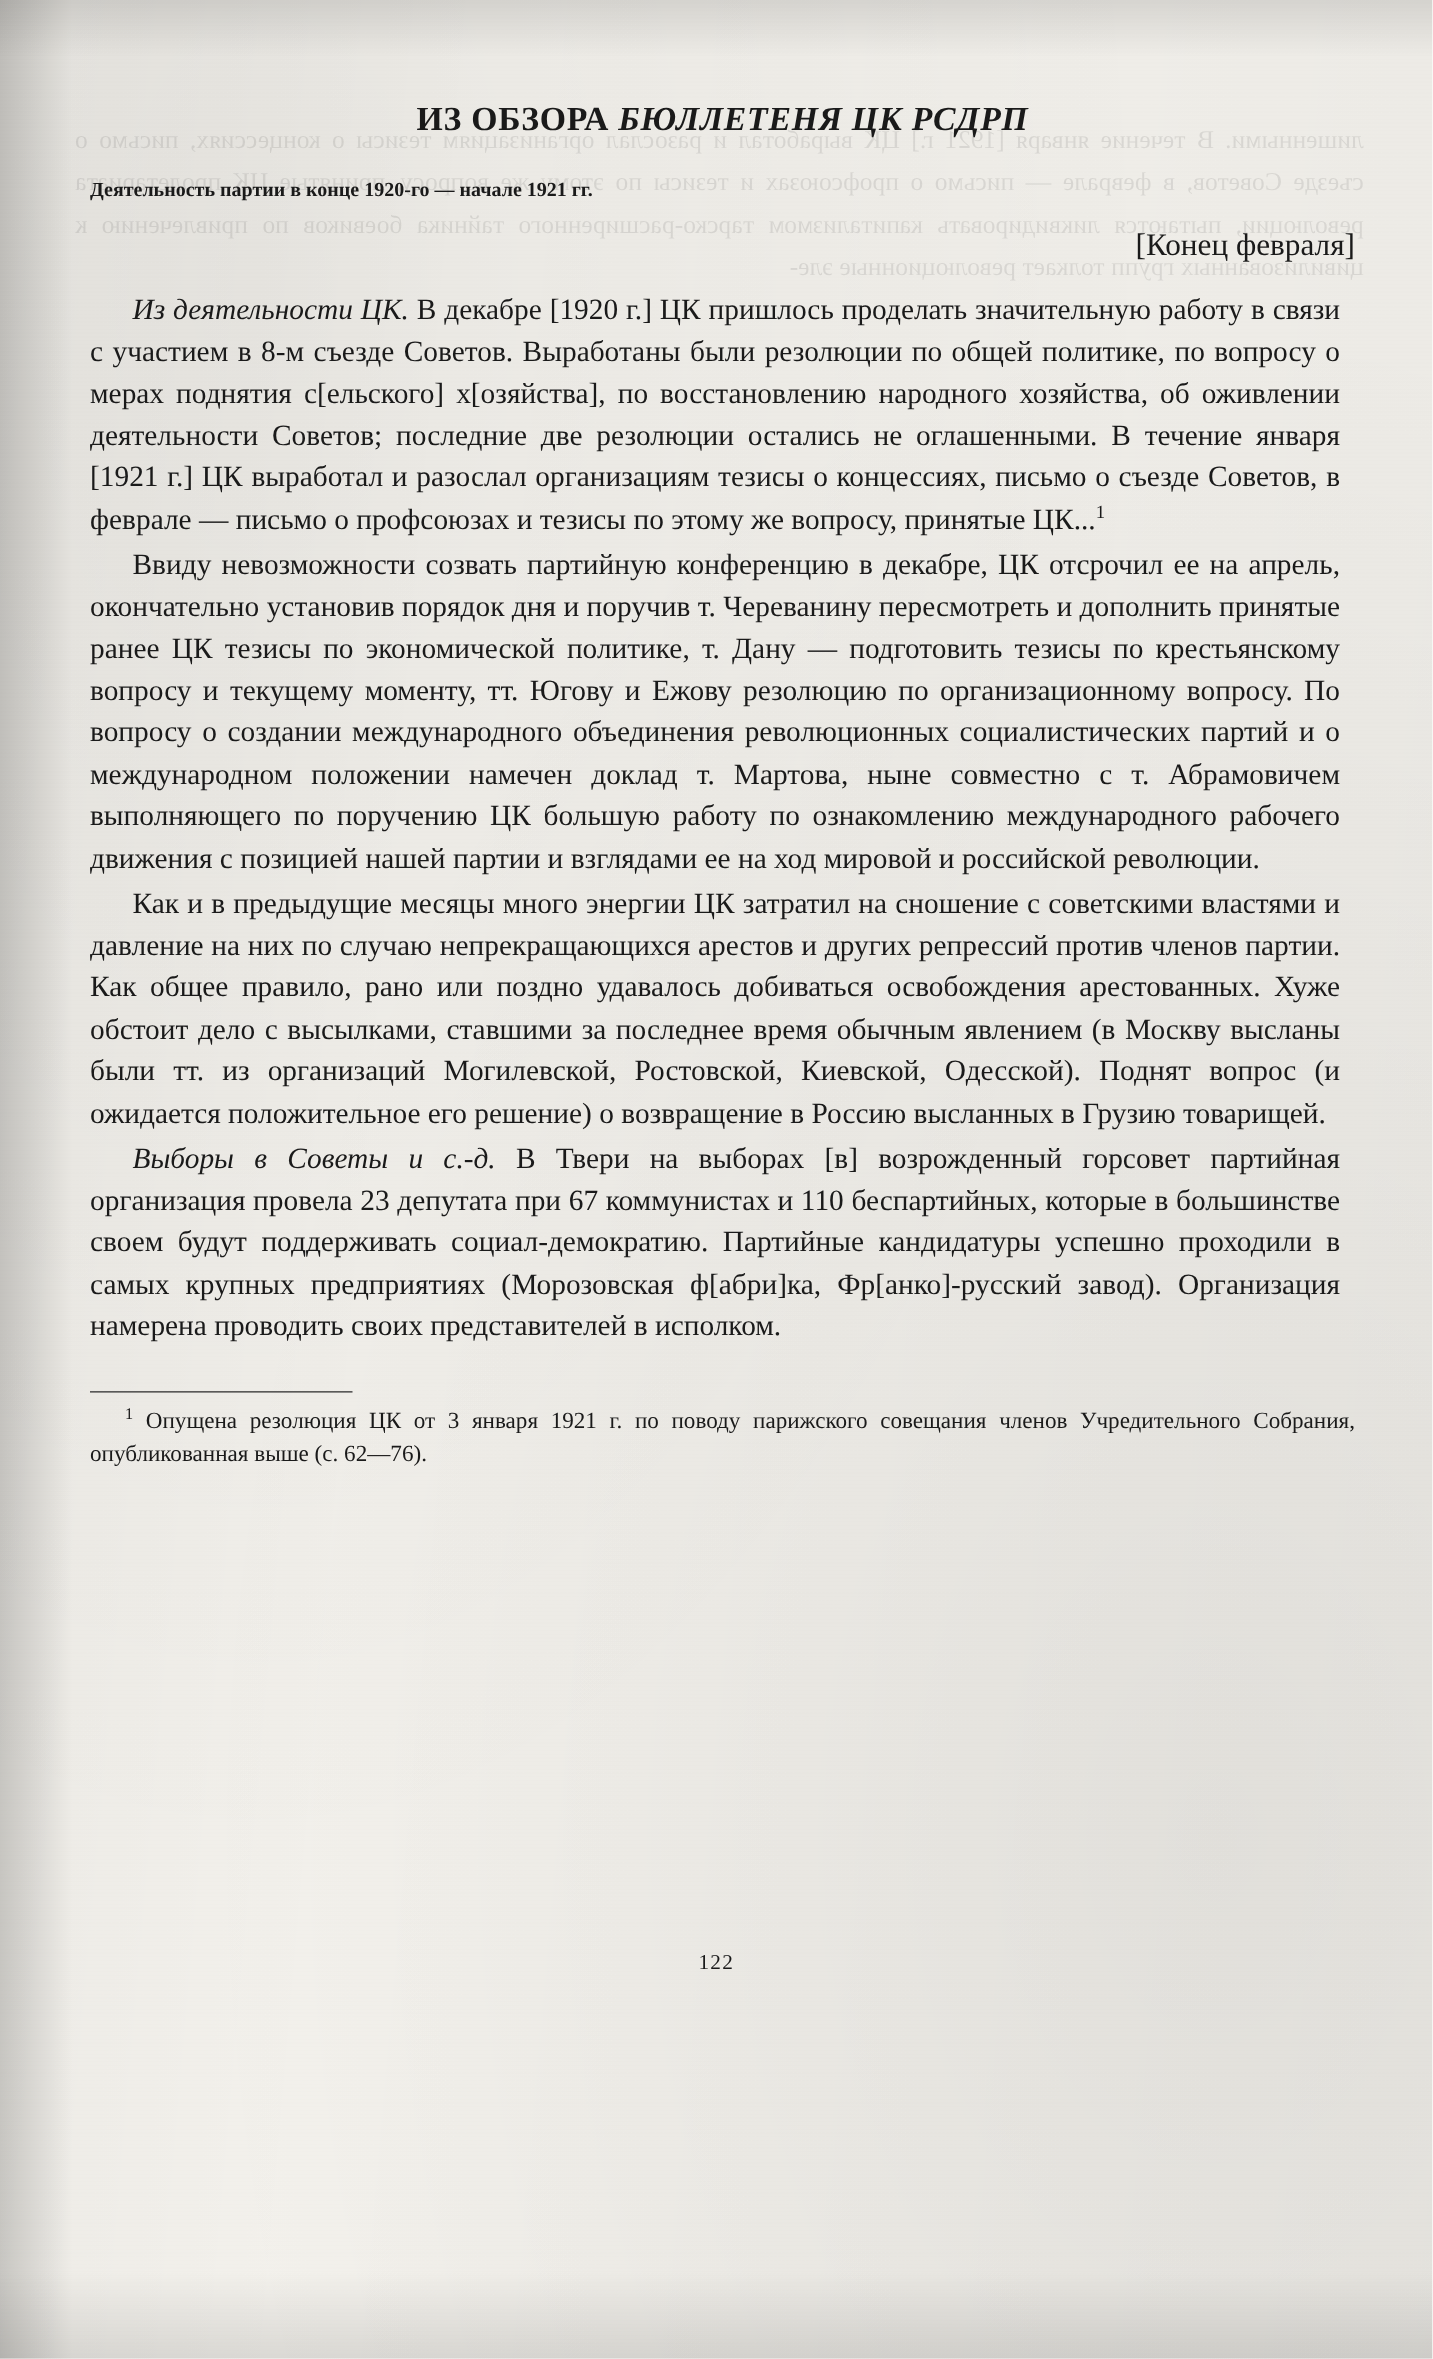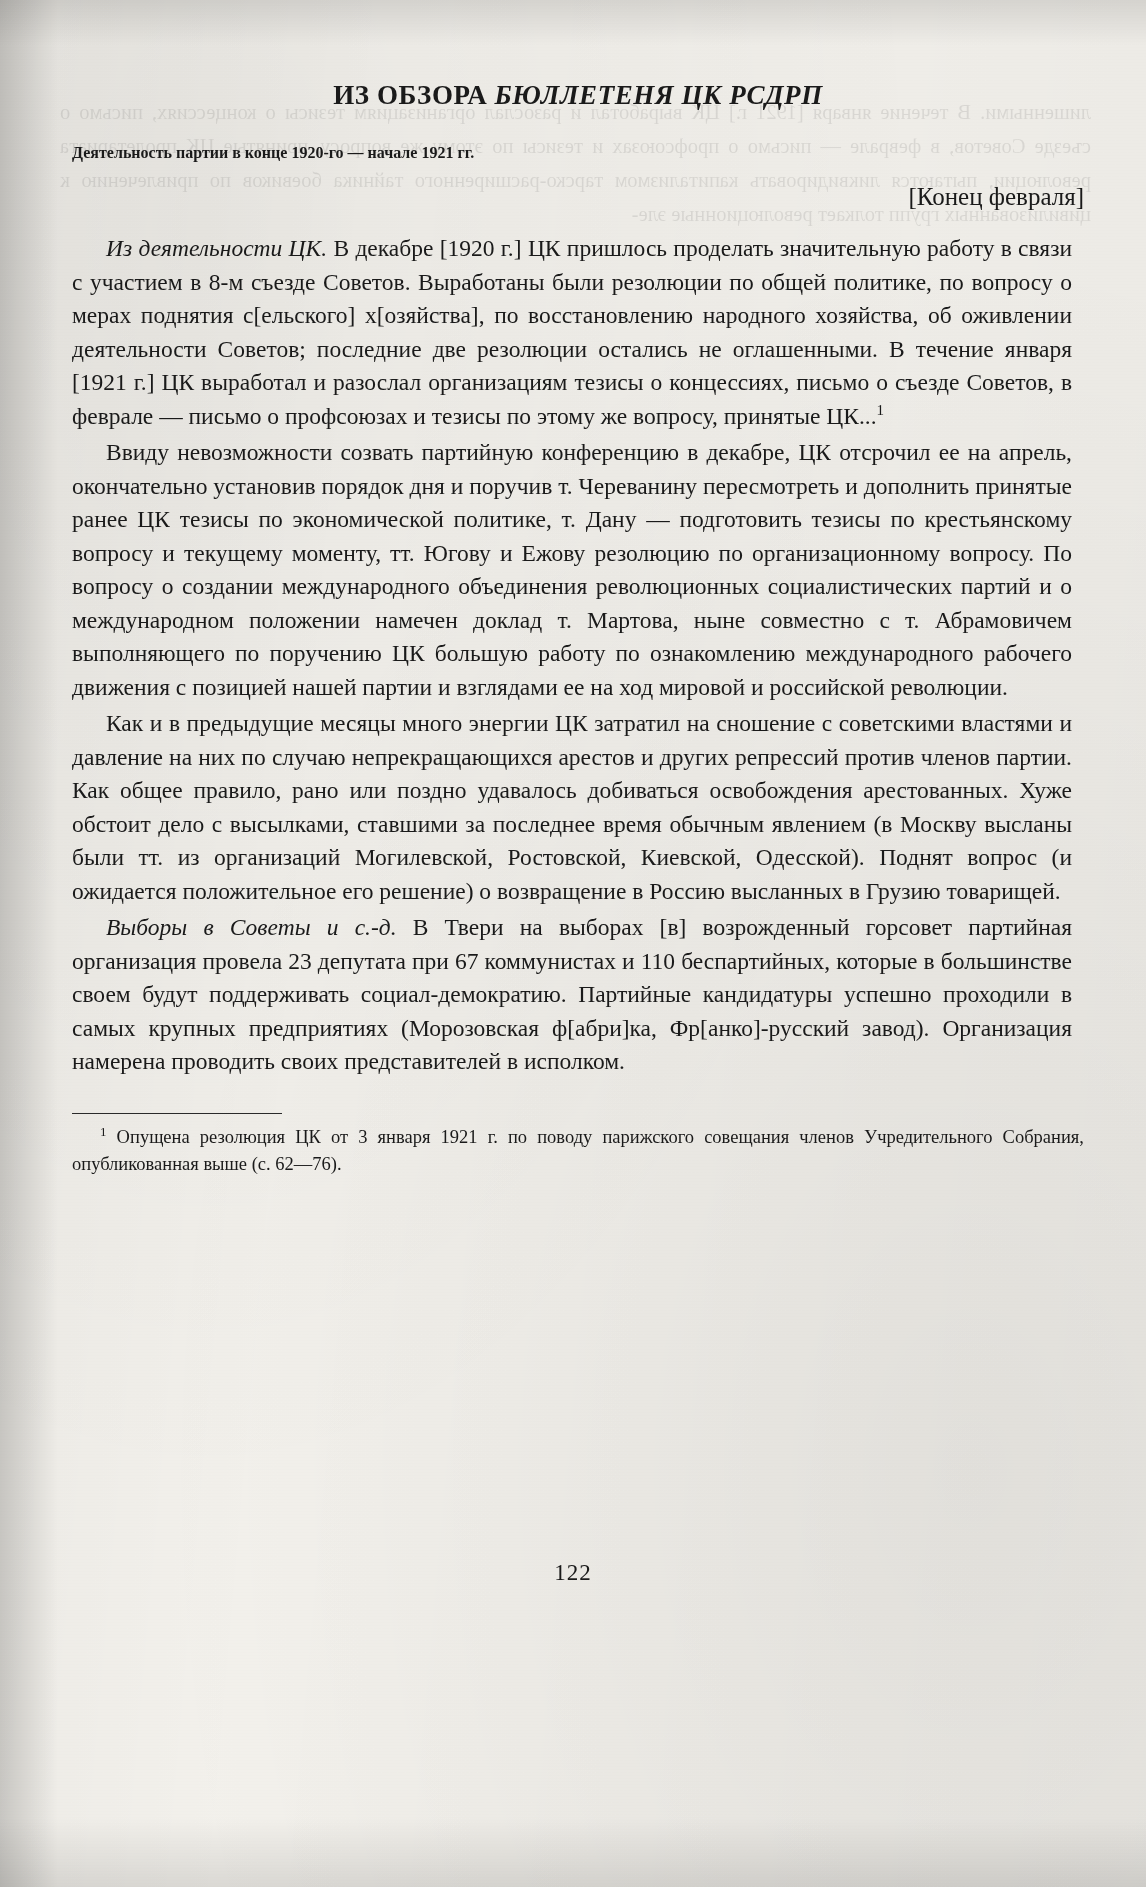--- a/index.html
+++ b/index.html
@@ -110,21 +110,21 @@
   }
   .footnote sup.fn {
     font-size: 13px;
   }
   .page-number {
     position: absolute;
     left: 0;
     right: 0;
     top: 1560px;
     text-align: center;
-    font-size: 23px;
+    font-size: 17px;
     letter-spacing: 1px;
   }
   .edge-shadow-left {
     position: absolute;
     left: 0; top: 0; bottom: 0; width: 58px;
     background: linear-gradient(90deg, rgba(0,0,0,0.16), rgba(0,0,0,0));
     pointer-events: none;
   }
   .edge-shadow-top {
     position: absolute;

